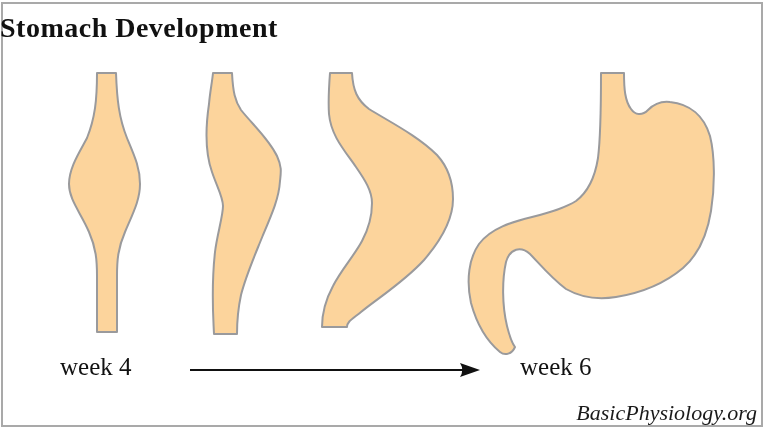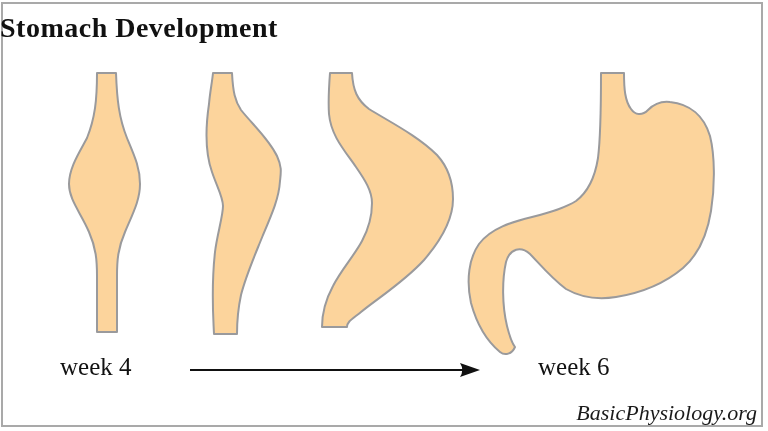--- a/index.html
+++ b/index.html
@@ -5,21 +5,21 @@
   html,body{margin:0;padding:0;background:#ffffff;}
   body{width:768px;height:431px;position:relative;overflow:hidden;
        font-family:"Liberation Serif","DejaVu Serif",serif;color:#111;}
   .frame{position:absolute;left:1px;top:2px;width:762px;height:425px;
          border:2px solid #a9a9a9;box-sizing:border-box;background:#fff;}
   .diagram-svg{position:absolute;left:0;top:0;width:768px;height:431px;}
   .page-title{position:absolute;left:0;top:12px;width:748px;
               font-size:28px;font-weight:bold;letter-spacing:0.5px;}
   .week-label{position:absolute;font-size:25px;line-height:1.1;}
   .week-start{left:60px;top:353px;}
-  .week-end{left:520px;top:353px;margin-left:18px;}
+  .week-end{left:520px;top:353px;}
   .attribution{position:absolute;right:11px;top:400px;font-size:22px;
                font-style:italic;color:#1a1a1a;line-height:1.15;}
 </style>
 </head>
 <body>
 
 <div class="frame"></div>
 
 <div class="page-title">Stomach Development</div>
 

